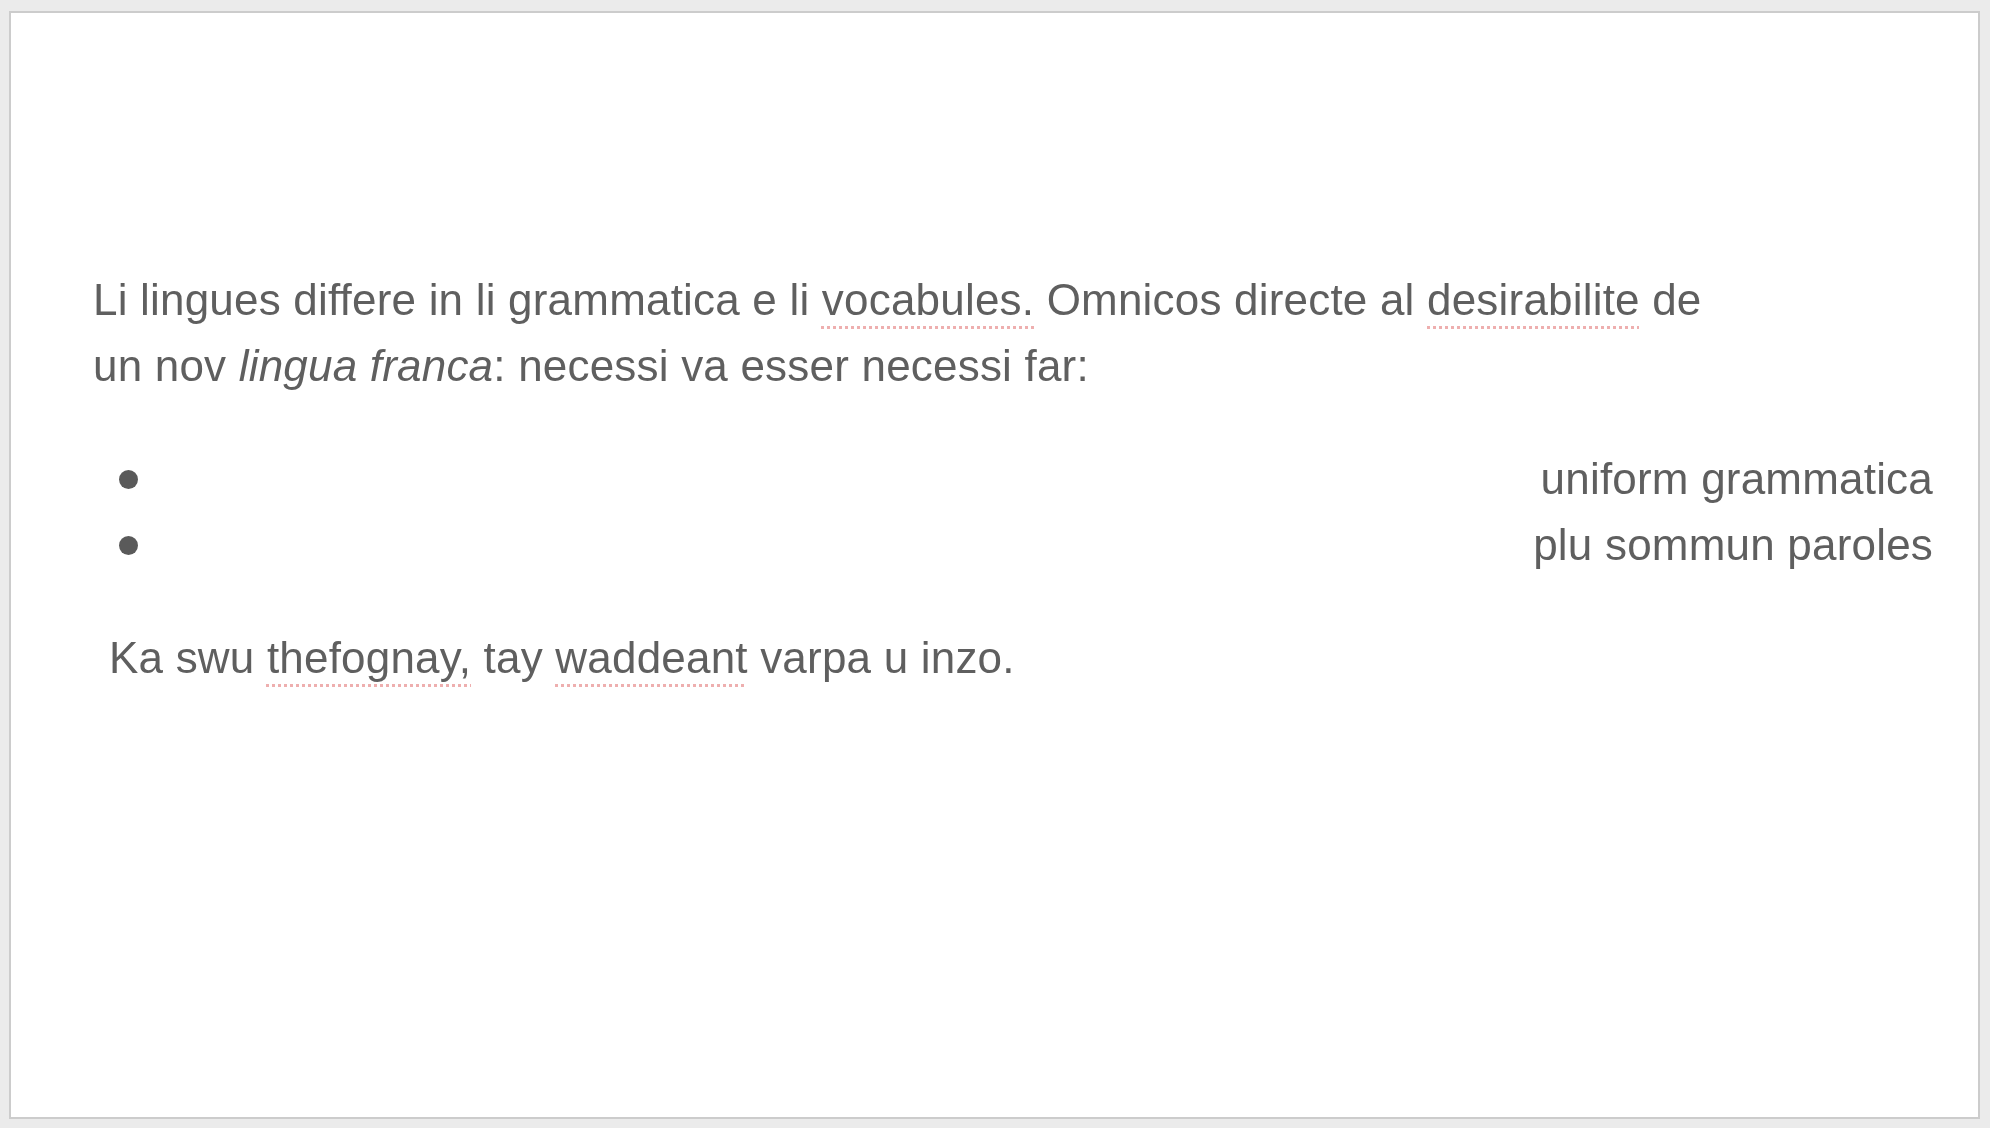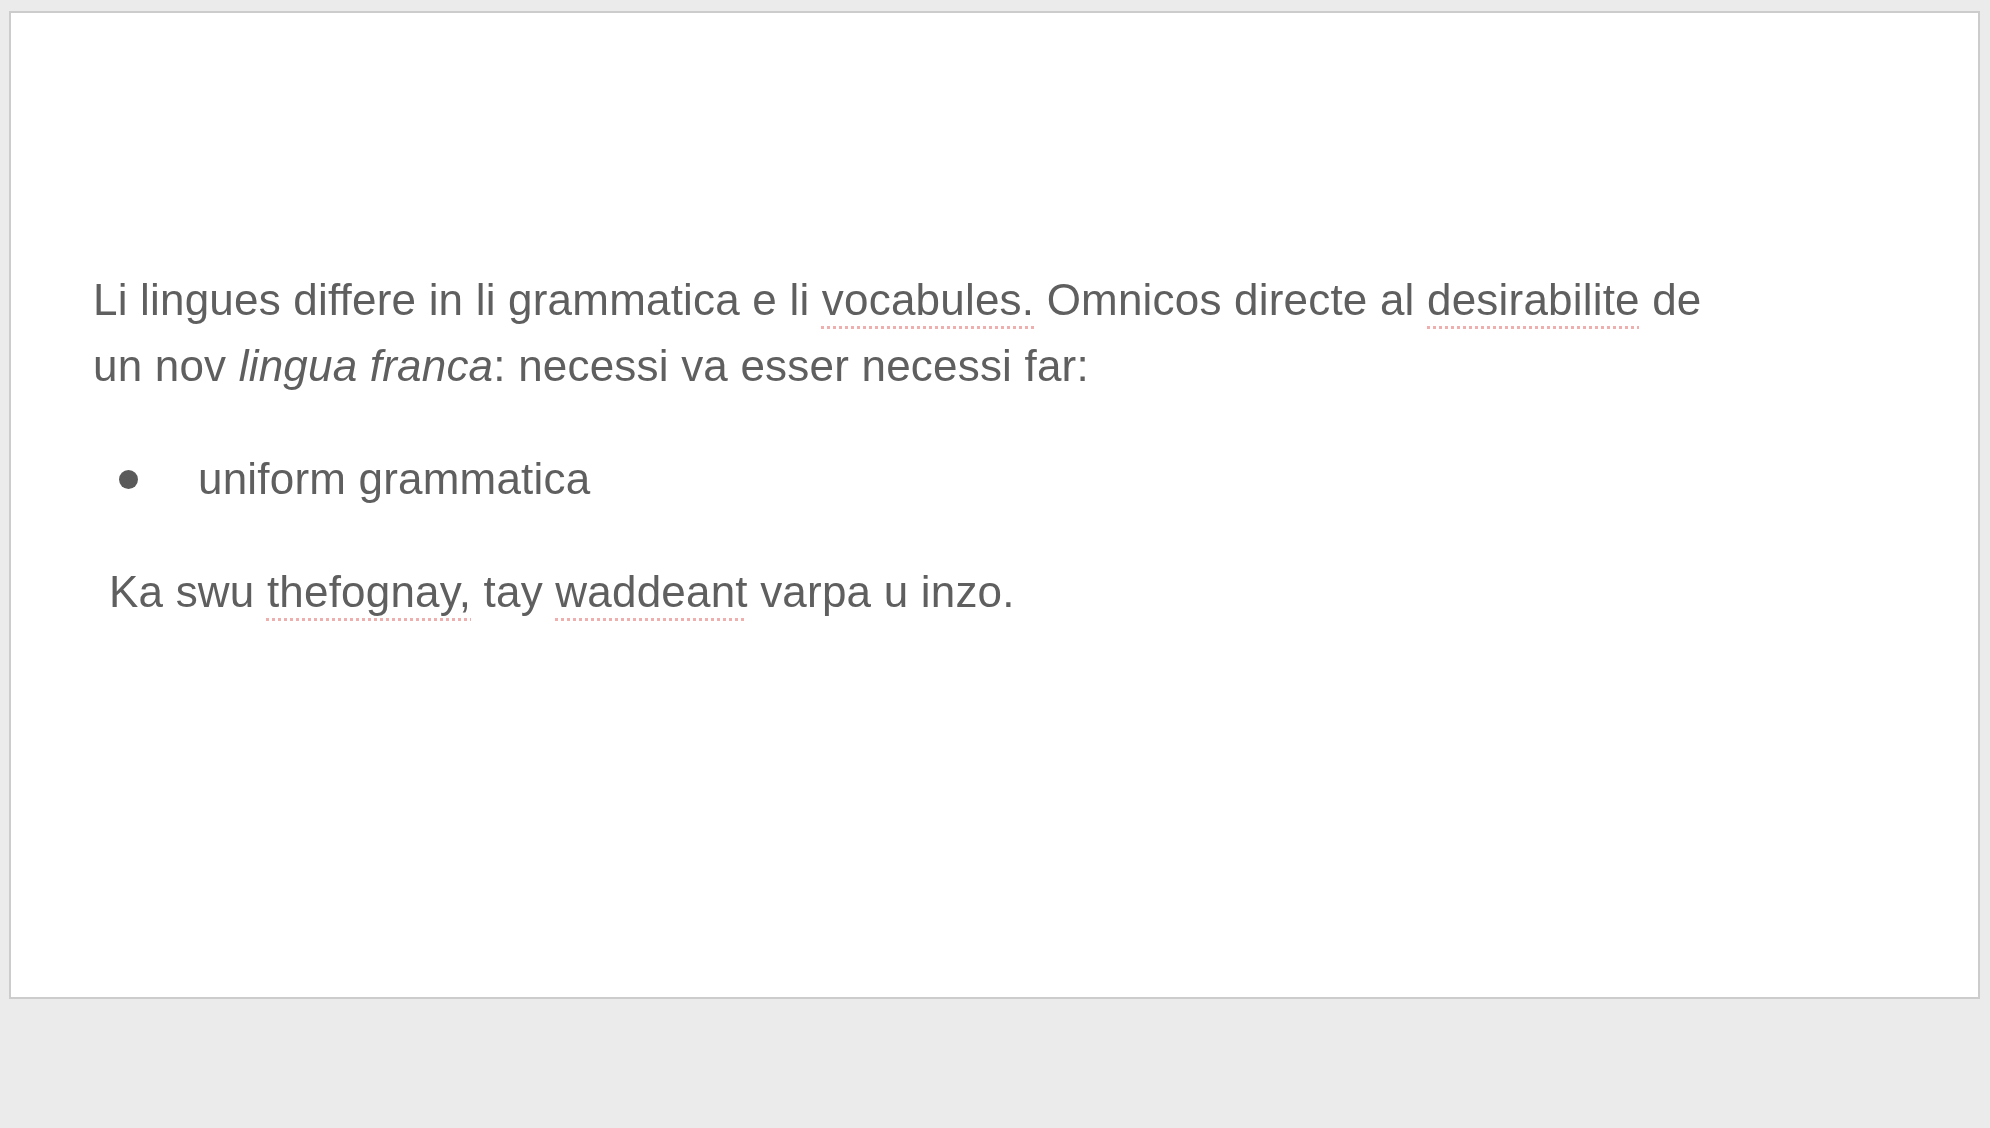--- a/index.html
+++ b/index.html
@@ -15,21 +15,21 @@
     position: relative;
     width: 1990px;
     height: 1128px;
     background: #ebebeb;
   }
   .slide {
     position: absolute;
     left: 9px;
     top: 11px;
     width: 1971px;
-    height: 988px;
+    height: 1108px;
     box-sizing: border-box;
     background: #ffffff;
     border: 2px solid #cccccc;
   }
   .content {
     position: absolute;
     left: 82px;
     top: 254px;
     width: 1840px;
     font-size: 44px;
@@ -45,20 +45,21 @@
   }
   ul.bullet-list {
     list-style: none;
     margin: 0 0 47px 0;
     padding: 0;
   }
   ul.bullet-list li {
     position: relative;
     padding-left: 105px;
     line-height: 66px;
+    text-align: right;
   }
   ul.bullet-list li::before {
     content: "";
     position: absolute;
     left: 26px;
     top: 24px;
     width: 19px;
     height: 19px;
     border-radius: 50%;
     background: #5a5a5a;
@@ -76,17 +77,18 @@
 </style>
 </head>
 <body>
 
 <div class="canvas">
   <div class="slide">
     <div class="content">
       <p class="para"><span>Li lingues differe in li grammatica e li </span><span class="squiggle">vocabules.</span><span> Omnicos directe al </span><span class="squiggle">desirabilite</span><span> de</span><br><span>un nov </span><span class="italic">lingua franca</span><span>: necessi va esser necessi far:</span></p>
       <ul class="bullet-list">
           <li>uniform grammatica</li>
+          <li>plu sommun paroles</li>
         </ul>
       <p class="para last"><span>Ka swu </span><span class="squiggle">thefognay,</span><span> tay </span><span class="squiggle">waddeant</span><span> varpa u inzo.</span></p>
     </div>
   </div>
 </div>
 
 </body></html>

